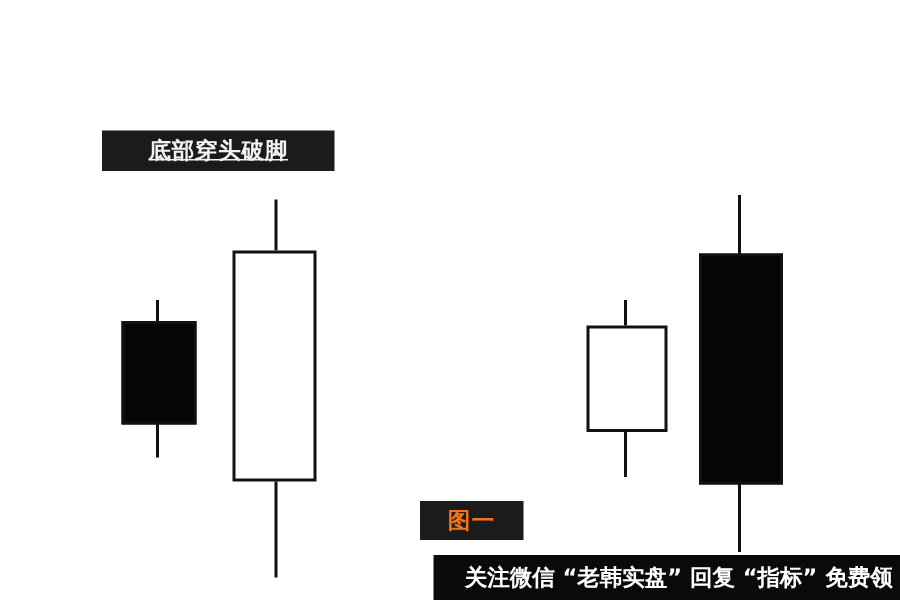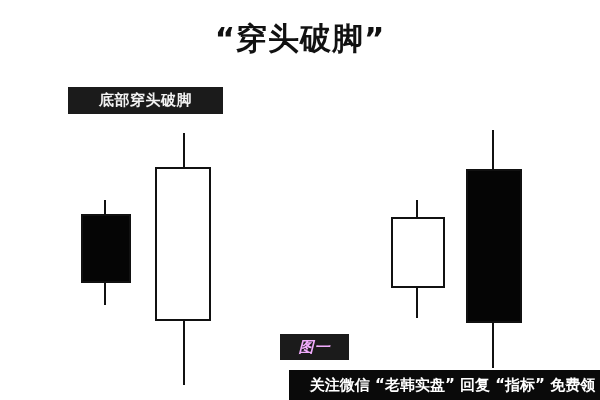--- a/index.html
+++ b/index.html
@@ -42,20 +42,21 @@
     display: flex;
     align-items: center;
     justify-content: center;
     white-space: nowrap;
   }
   #label-bottom-pattern {
     left: 68px;
     top: 87px;
     width: 155px;
     height: 27px;
+    text-decoration: underline;
   }
   #label-top-pattern {
     left: 383px;
     top: 85px;
     width: 157px;
     height: 28px;
   }
 
   
   .candle { position: absolute; }
@@ -87,29 +88,28 @@
   #candle-right-bearish .body { left: 466px; top: 169px;  width: 56px;  height: 154px; }
 
   
   #figure-caption {
     position: absolute;
     left: 280px;
     top: 334px;
     width: 69px;
     height: 26px;
     background: #1b1b1b;
-    color: #f0abfc;
+    color: #f97316;
     font-size: 15px;
     font-weight: 600;
     display: flex;
     align-items: center;
     justify-content: center;
     letter-spacing: 1px;
     white-space: nowrap;
-    font-style: italic;
   }
 
   
   #promo-banner {
     position: absolute;
     left: 273px;
     top: 370px;
     width: 327px;
     height: 30px;
     background: #0a0a0a;
@@ -122,21 +122,20 @@
     white-space: nowrap;
     letter-spacing: 0px;
     margin-left: 16px;
   }
 </style>
 </head>
 <body>
 
 <div id="screen">
 
-  <div id="chart-title">“穿头破脚”</div>
 
   <div class="label-plate" id="label-bottom-pattern">
     <span>底部穿头破脚</span>
   </div>
 
 
   <div class="candle" id="candle-left-bearish">
     <div class="wick"></div>
     <div class="body filled"></div>
   </div>

